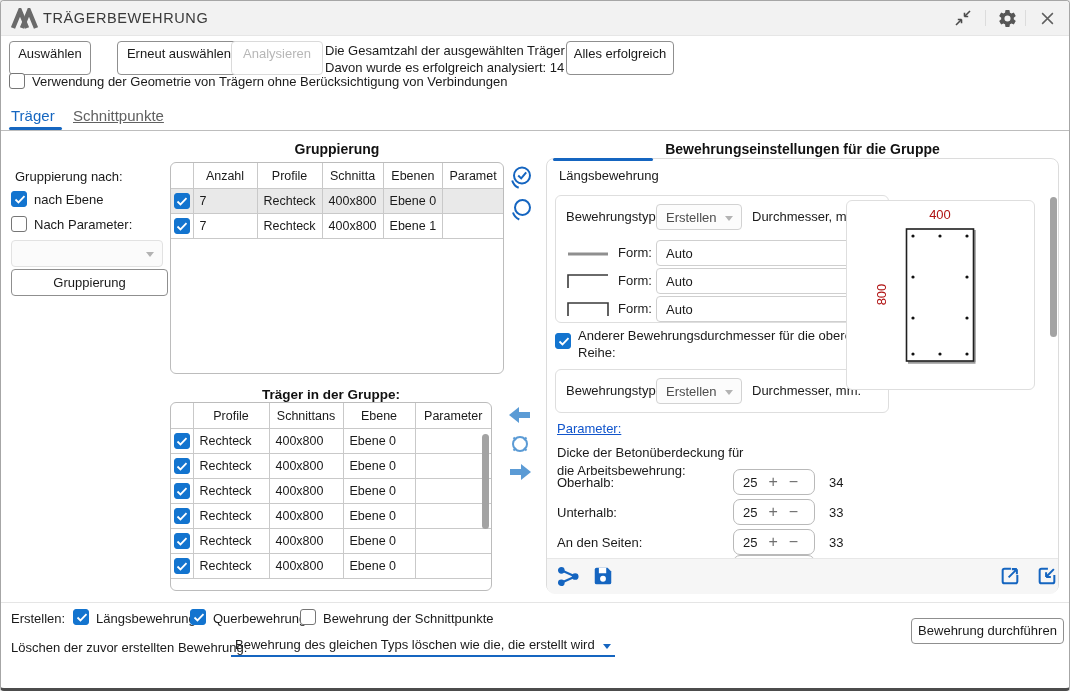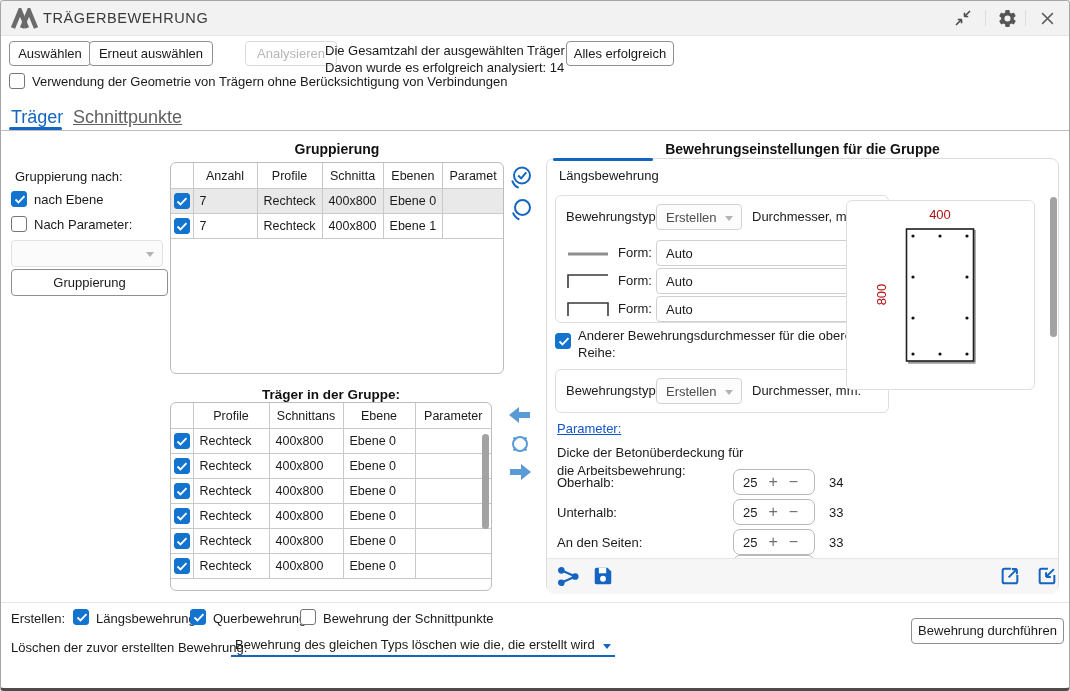--- a/index.html
+++ b/index.html
@@ -6,33 +6,33 @@
   .win{position:relative;width:1070px;height:691px;background:#ffffff;border:1px solid #a6a6a6;
        border-bottom:3px solid #4c4c4c;border-radius:4px;overflow:hidden;box-sizing:border-box;
        font-size:13px;color:#1a1a1a;}
   .abs{position:absolute;}
   
   .titlebar{position:absolute;left:0;top:0;width:100%;height:34px;background:#f2f2f2;border-bottom:1px solid #e6e6e6;}
   .title{position:absolute;left:42px;top:0;height:34px;line-height:34px;font-size:14.5px;letter-spacing:.6px;color:#3a3a3a;}
   .titlebtn{position:absolute;top:6px;width:24px;height:22px;display:flex;align-items:center;justify-content:center;cursor:default;}
   .vsep{position:absolute;top:9px;width:1px;height:16px;background:#dcdcdc;}
   
-  .btn{position:absolute;height:25px;line-height:23px;background:#fff;border:1px solid #8f8f8f;border-radius:4px;
+  .btn{position:absolute;height:34px;line-height:23px;background:#fff;border:1px solid #8f8f8f;border-radius:4px;
        text-align:center;font-size:13px;color:#1a1a1a;box-sizing:border-box;}
   .btn.disabled{color:#b7b7b7;border-color:#dadada;}
   .lbl{position:absolute;font-size:13px;color:#1a1a1a;white-space:nowrap;}
   .heading{position:absolute;font-weight:700;font-size:13.5px;text-align:center;color:#111;}
   
   .cb{position:absolute;width:16px;height:16px;border:1px solid #767676;border-radius:3px;background:#fff;box-sizing:border-box;}
   .cb.checked{background:#1374cf;border-color:#1374cf;}
   .cb.checked svg{position:absolute;left:1.5px;top:3px;}
   .cb.inline{position:relative;display:inline-block;flex:none;}
   
   .tabstrip-divider{position:absolute;left:0;top:129px;width:100%;height:1px;background:#bdbdbd;}
-  .tab{position:absolute;top:106px;font-size:18px;}
+  .tab{position:absolute;top:106px;font-size:15px;}
   .tab.active{color:#1566c0;}
   .tab.inactive{color:#606060;text-decoration:underline;}
   .tab-underline{position:absolute;left:8px;top:126px;width:53px;height:3px;background:#1566c0;border-radius:2px;}
   
   .tbl-wrap{position:absolute;border:1px solid #bcbcbc;border-radius:6px;background:#fff;overflow:hidden;box-sizing:border-box;}
   table.grid{border-collapse:collapse;width:100%;font-size:12.5px;}
   table.grid th{font-weight:400;height:25px;text-align:center;border-right:1px solid #c9c9c9;border-bottom:1px solid #c9c9c9;padding:0 2px;overflow:hidden;white-space:nowrap;}
   table.grid td{height:24px;border-right:1px solid #c9c9c9;border-bottom:1px solid #c9c9c9;padding:0 6px;white-space:nowrap;overflow:hidden;}
   table.grid th:last-child,table.grid td:last-child{border-right:none;}
   table.grid td.c-cb{padding:0;text-align:center;}
@@ -87,22 +87,22 @@
     </div>
     <div class="vsep" style="left:1024px;"></div>
     <div class="titlebtn" style="left:1034px;">
       <svg width="15" height="15" viewBox="0 0 14 14">
           <path d="M2 2 L12 12 M12 2 L2 12" stroke="#5f5f5f" stroke-width="1.4"></path>
         </svg>
     </div>
   </div>
 
   <div class="btn" style="left:8px;top:40px;width:82px;">Auswählen</div>
-  <div class="btn" style="left:88px;top:40px;width:124px;">Erneut auswählen</div>
-  <div class="btn disabled" style="left:244px;top:40px;width:92px;">Analysieren</div>
+  <div class="btn" style="left:116px;top:40px;width:124px;">Erneut auswählen</div>
+  <div class="btn disabled" style="left:230px;top:40px;width:92px;">Analysieren</div>
   <div class="lbl" style="left:324px;top:42px;">Die Gesamtzahl der ausgewählten Träger: 14</div>
   <div class="lbl" style="left:324px;top:59px;">Davon wurde es erfolgreich analysiert: 14</div>
   <div class="btn" style="left:565px;top:40px;width:108px;">Alles erfolgreich</div>
   <span class="cb" style="left:8px;top:72px;"></span>
   <div class="lbl" style="left:31px;top:73px;">Verwendung der Geometrie von Trägern ohne Berücksichtigung von Verbindungen</div>
 
   <div class="tab active abs" style="left:10px;">Träger</div>
   <div class="tab inactive abs" style="left:72px;">Schnittpunkte</div>
   <div class="tab-underline"></div>
   <div class="tabstrip-divider"></div>

